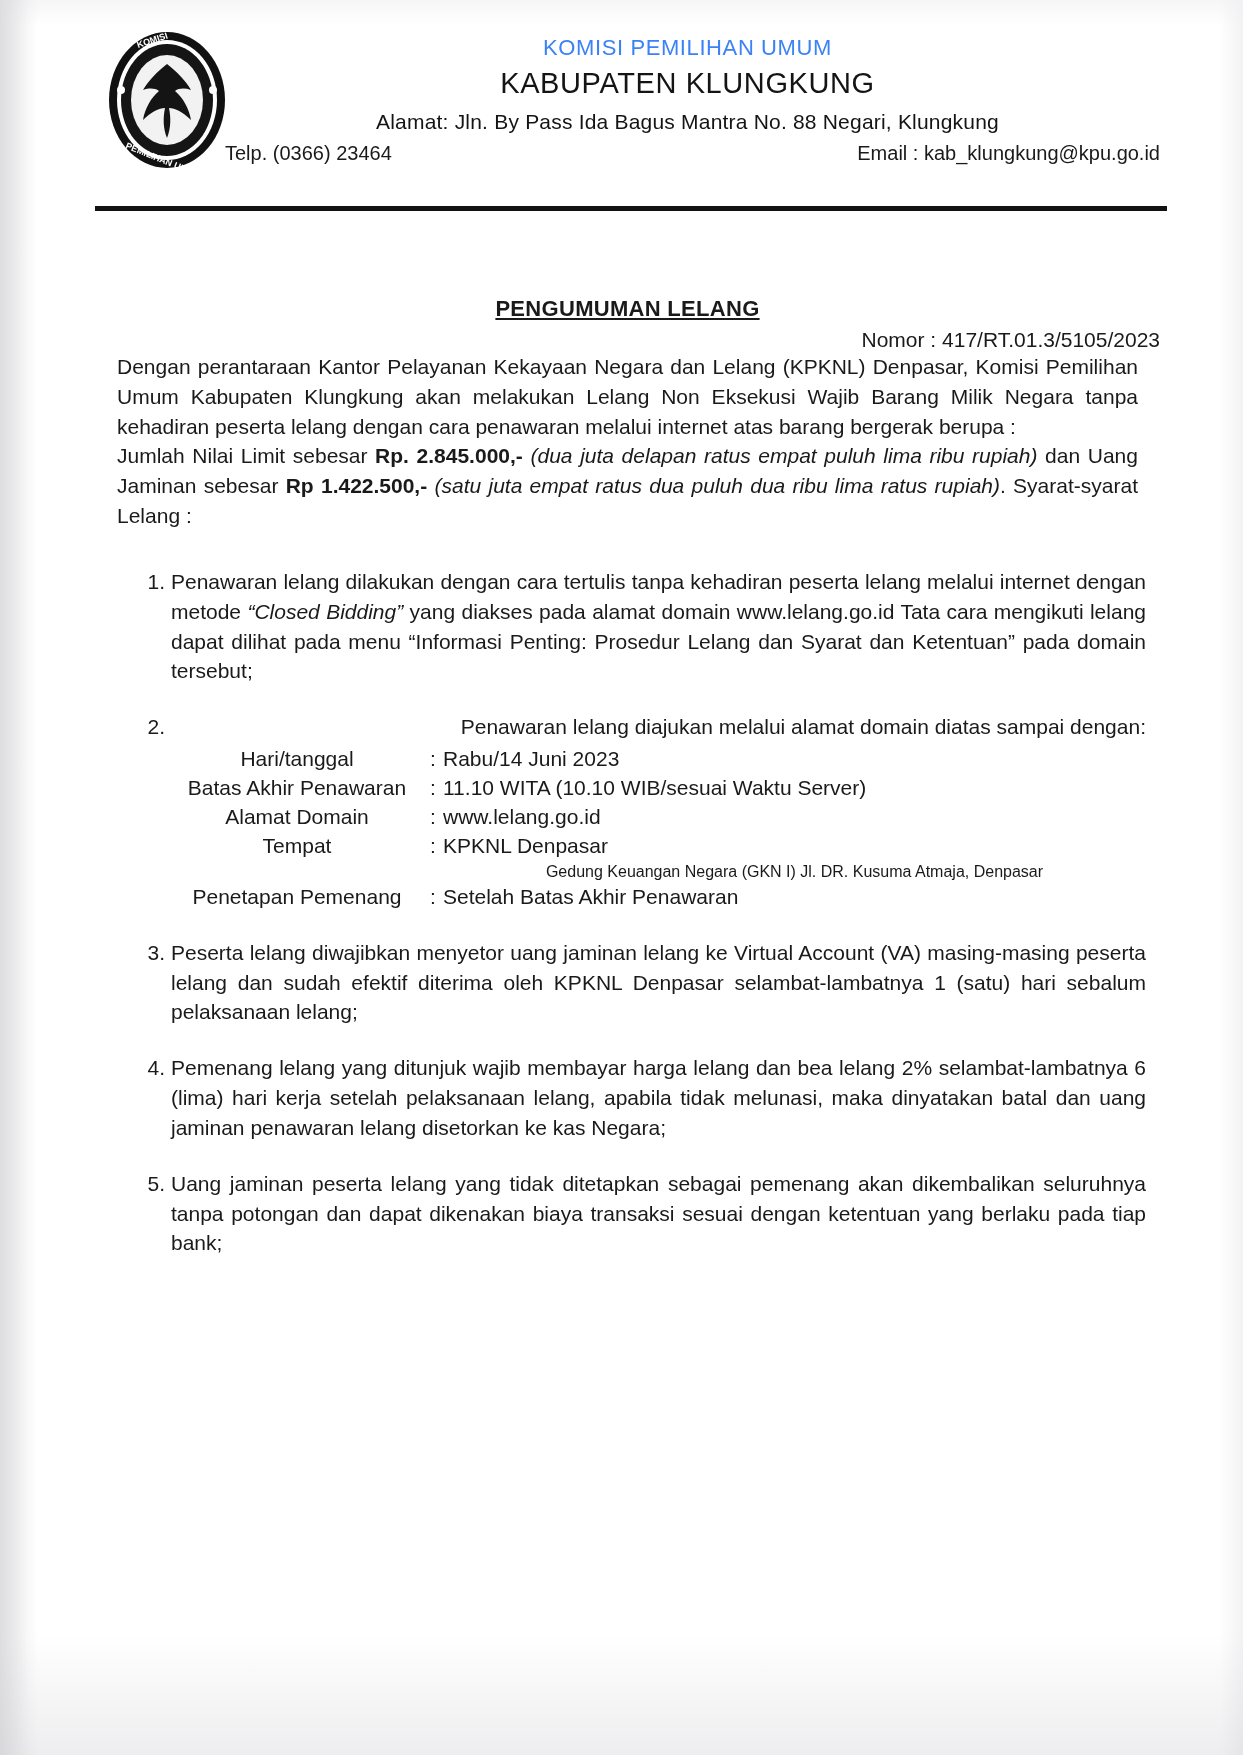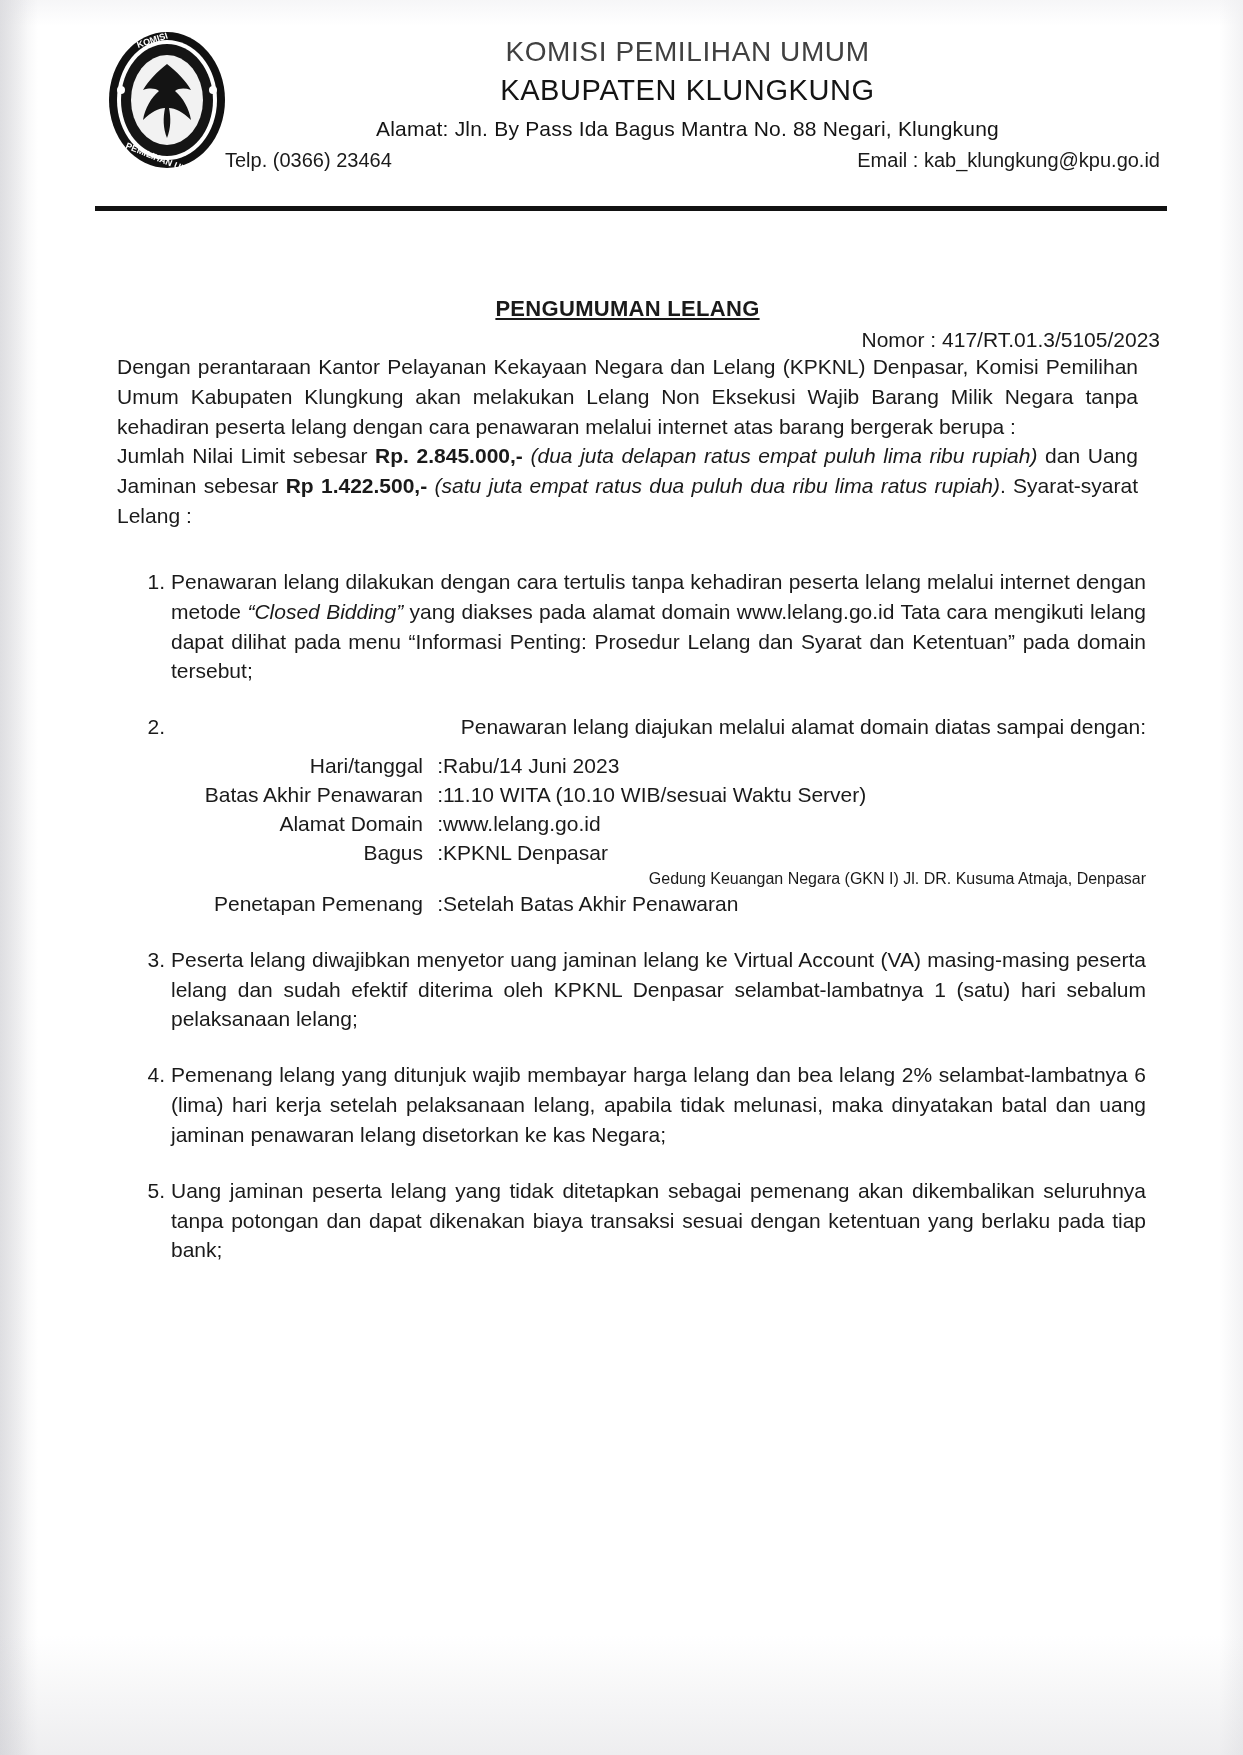--- a/index.html
+++ b/index.html
@@ -64,24 +64,24 @@
   .logo svg { display: block; }
 
   .head-lines {
     position: absolute;
     left: 120px;
     right: 0;
     top: 34px;
     text-align: center;
   }
   .head-title1 {
-    font-size: 28px;
+    font-size: 22px;
     letter-spacing: 0.6px;
     line-height: 1.25;
-    color: #404040;
+    color: #3b82f6;
   }
   .head-title2 {
     font-size: 29px;
     letter-spacing: 0.6px;
     line-height: 1.25;
     color: #141414;
     margin-top: 3px;
   }
   .head-addr {
     font-size: 21px;
@@ -183,22 +183,22 @@
     content: counter(t) ".";
     position: absolute;
     left: 0;
     top: 0;
     width: 26px;
     text-align: right;
     font-size: 21px;
   }
 
   .schedule {
-    margin-top: 10px;
-    text-align: right;
+    margin-top: 3px;
+    text-align: center;
   }
   .srow {
     display: flex;
     align-items: flex-start;
     line-height: 1.38;
   }
   .slabel {
     width: 252px;
     flex: 0 0 252px;
     font-size: 21px;
@@ -299,21 +299,21 @@
             <div class="slabel">Batas Akhir Penawaran</div>
             <div class="scolon">:</div>
             <div class="sval">11.10 WITA (10.10 WIB/sesuai Waktu Server)</div>
           </div>
           <div class="srow">
             <div class="slabel">Alamat Domain</div>
             <div class="scolon">:</div>
             <div class="sval u">www.lelang.go.id</div>
           </div>
           <div class="srow">
-            <div class="slabel">Bagus</div>
+            <div class="slabel">Tempat</div>
             <div class="scolon">:</div>
             <div class="sval">KPKNL Denpasar</div>
           </div>
           <div class="sval-cont">Gedung Keuangan Negara (GKN I) Jl. DR. Kusuma Atmaja, Denpasar</div>
           <div class="srow">
             <div class="slabel">Penetapan Pemenang</div>
             <div class="scolon">:</div>
             <div class="sval">Setelah Batas Akhir Penawaran</div>
           </div>
         </div>

